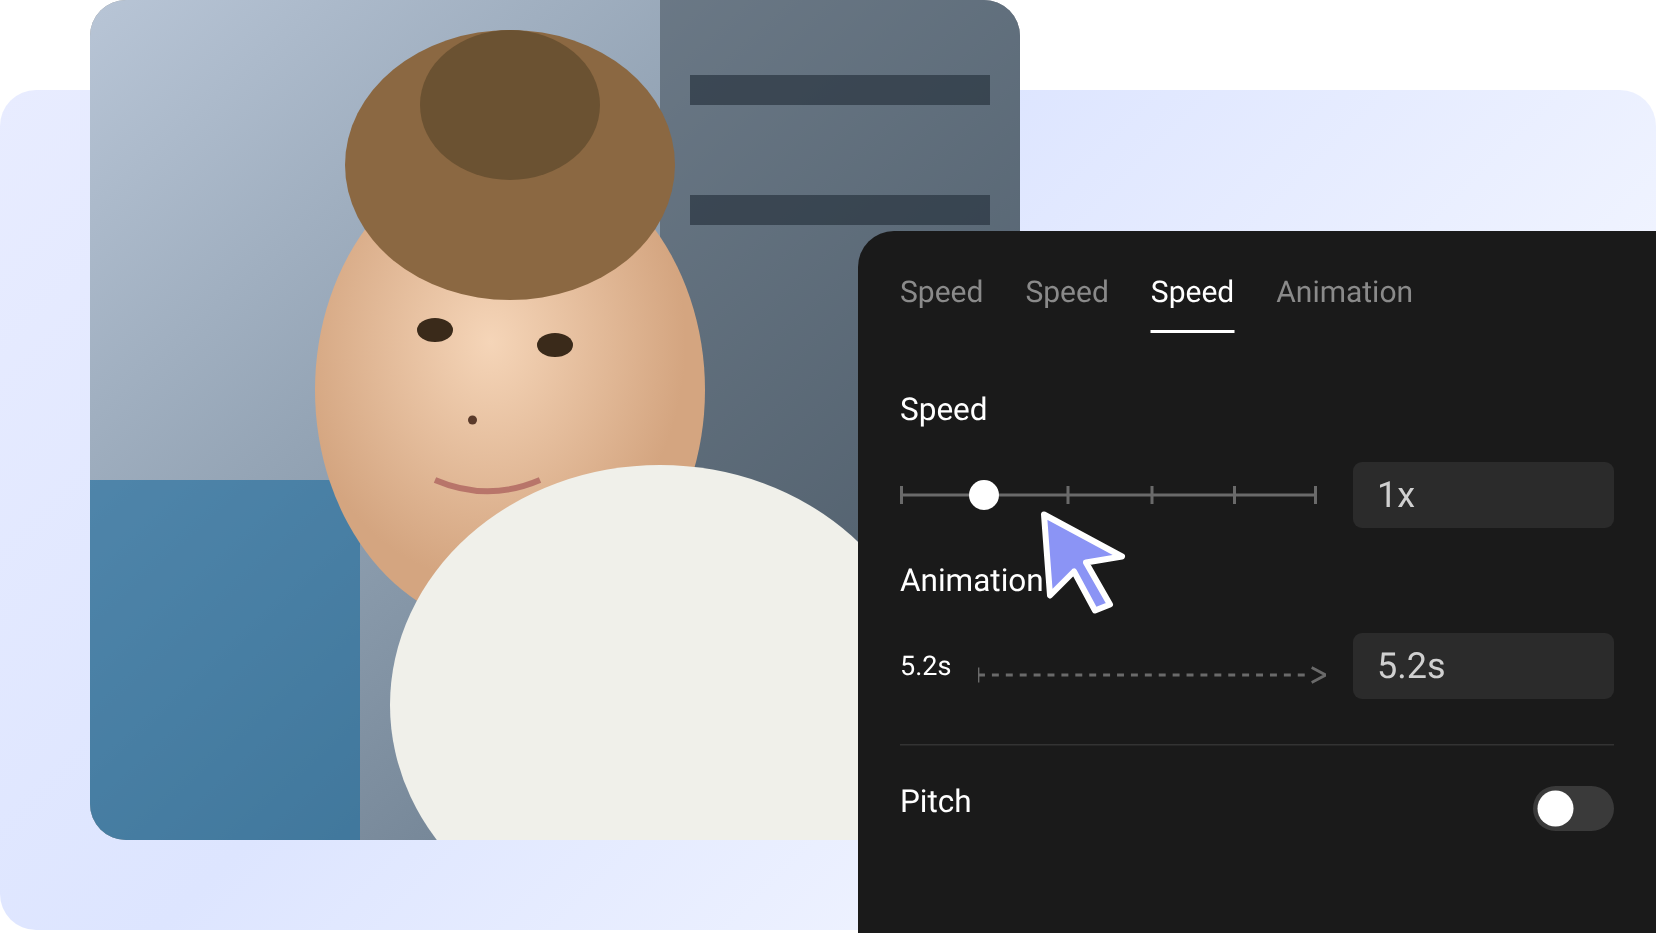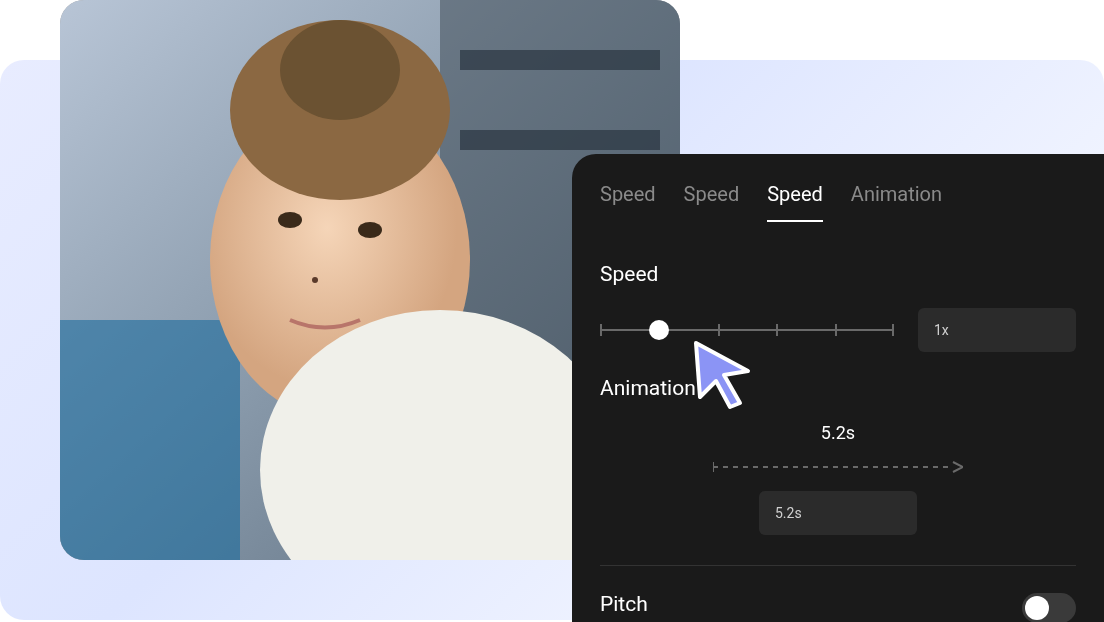--- a/index.html
+++ b/index.html
@@ -98,36 +98,35 @@
     position: absolute;
     top: 50%;
     left: 20%;
     transform: translate(-50%, -50%);
     width: 20px;
     height: 20px;
     border-radius: 50%;
     background: #fff;
   }
   .value-box {
-    width: 158px;
+    width: 174px;
     height: 44px;
     background: #2b2b2b;
     border-radius: 6px;
     display: flex;
     align-items: center;
     padding: 0 16px;
-    font-size: 14px;
+    font-size: 24px;
     color: #d0d0d0;
   }
   .duration-row {
     display: flex;
     align-items: center;
     gap: 18px;
     margin-top: 6px;
-    flex-direction: column;
   }
   .duration-current {
     font-size: 18px;
     color: #fff;
   }
   .duration-line {
     flex: 1;
     height: 1px;
     position: relative;
   }

